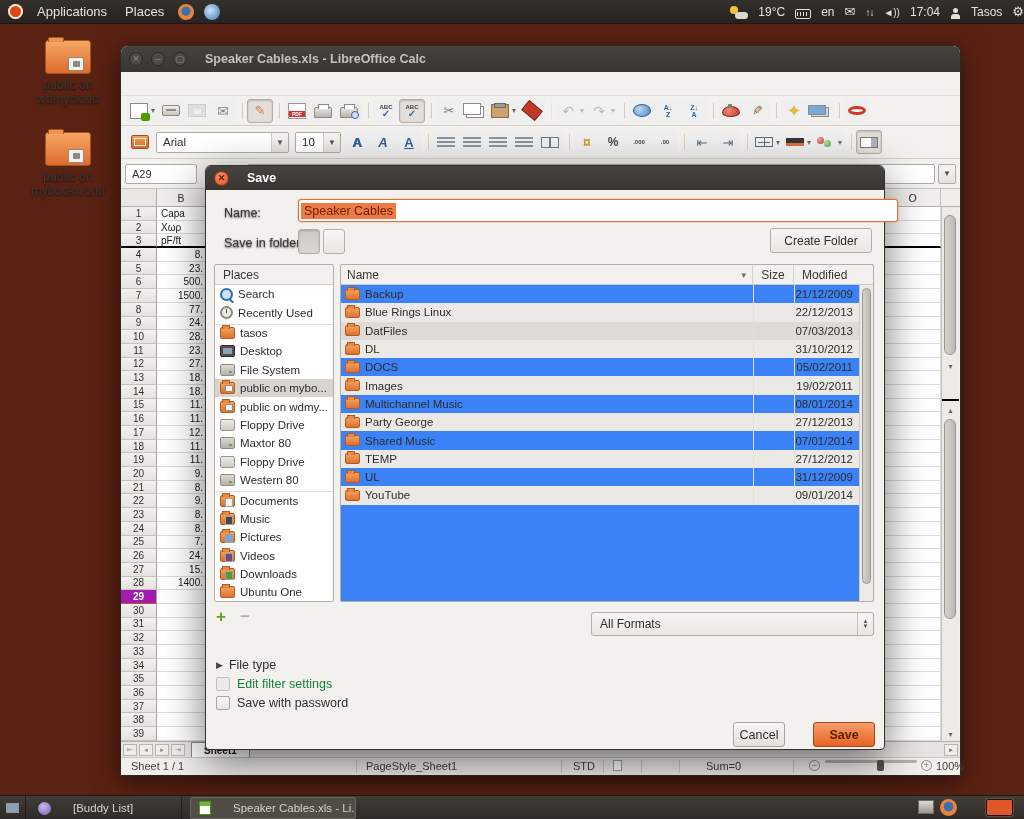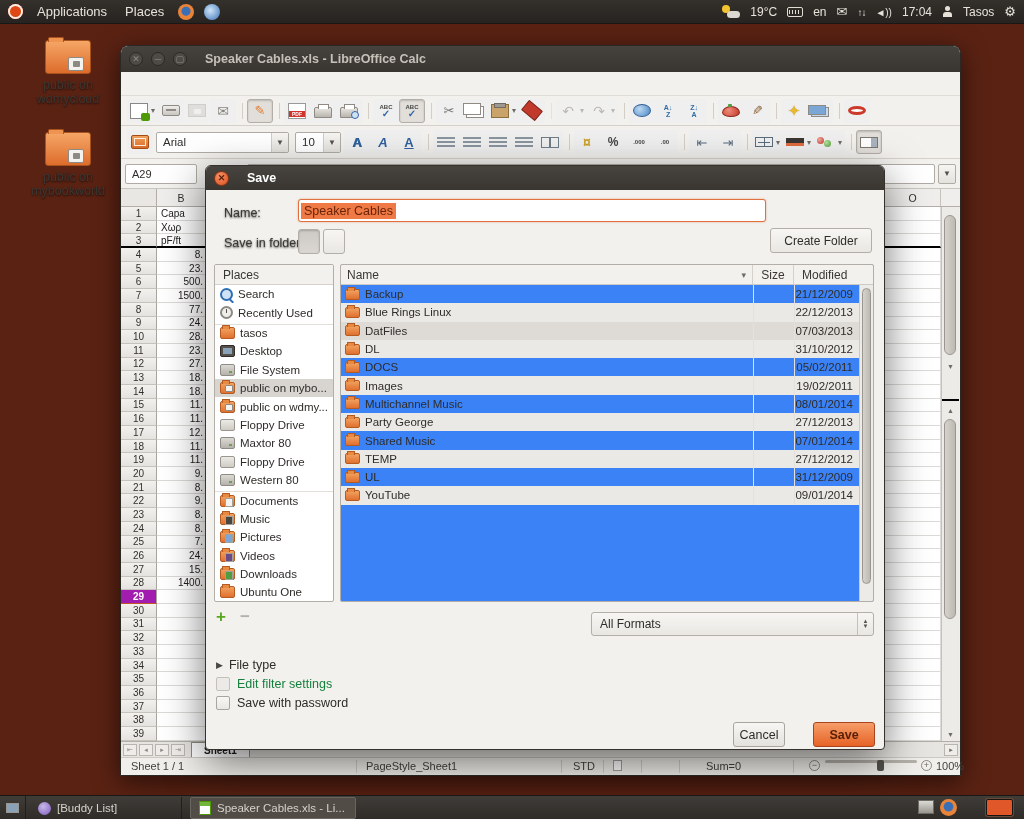--- a/index.html
+++ b/index.html
@@ -2,21 +2,21 @@
 <html><head>
 <meta charset="utf-8">
 <style>
 *{margin:0;padding:0;box-sizing:border-box;font-family:"Liberation Sans",sans-serif}
 body{width:1024px;height:819px;overflow:hidden}
 .screen{position:relative;width:1024px;height:819px;background:#5a2213;overflow:hidden}
 
 
 .panel{position:absolute;left:0;top:0;width:1024px;height:24px;background:linear-gradient(#34302c,#262320);display:flex;align-items:center;color:#e6e2da;font-size:13px;z-index:40;border-bottom:1px solid #1a1816}
 .panel .pleft{display:flex;align-items:center;gap:10px;padding-left:8px}
-.panel .pright{margin-left:auto;display:flex;align-items:center;gap:10px;padding-right:8px;font-size:12px}
+.panel .pright{margin-left:auto;display:flex;align-items:flex-end;gap:10px;padding-right:0;font-size:12px}
 .pmenu{padding:0 4px;cursor:default}
 .ub-logo{width:15px;height:15px;border-radius:50%;background:#dd4814;box-shadow:inset 0 0 0 2px rgba(255,255,255,.9),inset 0 0 0 4px #dd4814}
 .ff-icon{width:16px;height:16px;border-radius:50%;background:radial-gradient(circle at 50% 45%,#3b6fb5 0 34%,#e8833a 42% 72%,#d9541e 100%)}
 .tb-icon{width:16px;height:16px;border-radius:50%;background:radial-gradient(circle at 40% 40%,#cfe4f7,#3a73b8)}
 .weather{position:relative;width:19px;height:13px}
 .weather::before{content:"";position:absolute;left:1px;top:0;width:8px;height:8px;border-radius:50%;background:#f4c430}
 .weather::after{content:"";position:absolute;right:0;bottom:0;width:13px;height:7px;border-radius:5px;background:#dcd8d0}
 .kbdic{width:16px;height:10px;border:1px solid #dfdbd2;border-radius:2px;background:repeating-linear-gradient(to right,#dfdbd2 0 1px,transparent 1px 3px) center/12px 4px no-repeat}
 .mailic::before{content:"✉";font-size:13px}
 .updownic::before{content:"↑↓";font-size:10px;letter-spacing:-1px;font-weight:bold}
@@ -153,21 +153,21 @@
 .ztrack{position:absolute;top:8px;height:3px;background:#b5b1aa;border-radius:2px}
 .zthumb{position:absolute;top:4px;width:7px;height:11px;background:#56524d;border-radius:2px}
 
 
 .dialog{position:absolute;left:205px;top:165px;width:680px;height:585px;background:#f2f1ed;border:1px solid #35322e;border-radius:6px 6px 4px 4px;box-shadow:0 12px 42px rgba(0,0,0,.55);z-index:10}
 .dtbar{height:24px;background:linear-gradient(#47443f,#393632);border-radius:5px 5px 0 0;display:flex;align-items:center}
 .dclose{width:15px;height:15px;border-radius:50%;margin-left:8px;background:radial-gradient(circle at 35% 30%,#f49063,#de5224);border:1px solid #8e3210;color:#5b1d06;font-size:9px;line-height:13px;text-align:center;font-weight:bold}
 .dtitle{color:#fff;font-size:12.5px;font-weight:bold;margin-left:18px}
 .drow{position:absolute;left:0;right:0;display:flex;align-items:center}
 .dlabel{font-size:12.5px;color:#3a3733}
-.nameinput{position:absolute;left:92px;top:33px;width:468px;height:23px;background:#fff;border:1px solid #e0703d;border-radius:3px;box-shadow:0 0 2px rgba(224,112,61,.6);display:flex;align-items:center;padding:0 2px;font-size:12.5px}
+.nameinput{position:absolute;left:92px;top:33px;width:600px;height:23px;background:#fff;border:1px solid #e0703d;border-radius:3px;box-shadow:0 0 2px rgba(224,112,61,.6);display:flex;align-items:center;padding:0 2px;font-size:12.5px}
 .nameinput .nsel{background:#ef7a45;color:#6b2408;padding:1px 3px}
 .pathbtn{height:25px;display:flex;align-items:center;padding:0 10px;font-size:12px;color:#2f2c29;background:linear-gradient(#f7f6f4,#e9e7e2);border:1px solid #b3afa8;border-radius:3px;margin-right:3px}
 .pathbtn.active{background:linear-gradient(#cdc9c4,#dad7d2);box-shadow:inset 0 1px 2px rgba(0,0,0,.2);font-weight:bold}
 .gbtn{height:25px;display:flex;align-items:center;justify-content:center;font-size:12px;color:#2f2c29;background:linear-gradient(#f7f6f4,#e9e7e2);border:1px solid #b3afa8;border-radius:3px}
 .places{position:absolute;left:8px;top:98px;width:120px;height:338px;background:#fff;border:1px solid #b3afa8;border-radius:2px;overflow:hidden}
 .pheader{height:20px;background:#f2f1ee;border-bottom:1px solid #d5d1ca;font-size:12px;color:#3a3733;display:flex;align-items:center;padding-left:8px}
 .pitem{height:18.4px;display:flex;align-items:center;gap:5px;padding-left:5px;font-size:11.5px;color:#2f2c29;white-space:nowrap;overflow:hidden}
 .pitem.sel{background:#d8d5d1}
 .pitem.sep{border-top:1px solid #e2dfda;margin-top:2px}
 .pi{width:15px;height:12px;flex:none;position:relative;border-radius:2px}
@@ -219,21 +219,21 @@
 .cbrow.disabled .cbox{background:#eceae7;border-color:#c5c1ba}
 .cbrow.enabled{color:#2f2c29}
 .dbtn{position:absolute;top:556px;height:25px;display:flex;align-items:center;justify-content:center;font-size:12.5px;border-radius:3px}
 .cancelbtn{left:527px;width:52px;background:linear-gradient(#f7f6f4,#e4e2dd);border:1px solid #a9a59f;color:#2f2c29}
 .savebtn{left:607px;width:62px;background:linear-gradient(#f69d6a,#e66325);border:1px solid #a8441e;color:#561f06;font-weight:bold}
 
 
 .taskbar{position:absolute;left:0;bottom:0;width:1024px;height:24px;background:linear-gradient(#403d39,#2e2b28);border-top:1px solid #1a1816;z-index:40}
 .showdesk{position:absolute;left:0;top:0;width:26px;height:24px;border-right:1px solid #211e1b;display:flex;align-items:center;justify-content:center}
 .showdesk i{width:13px;height:10px;background:#8aa2b8;border:1px solid #9a968f;display:block}
-.titem{position:absolute;top:1px;height:22px;display:flex;align-items:center;gap:6px;padding:2px 8px;font-size:11.5px;color:#d6d2ca;border-right:1px solid #211e1b;overflow:hidden;white-space:nowrap}
+.titem{position:absolute;top:1px;height:22px;display:flex;align-items:center;gap:22px;padding:2px 8px;font-size:11.5px;color:#d6d2ca;border-right:1px solid #211e1b;overflow:hidden;white-space:nowrap}
 .titem.active{background:#514c46;border:1px solid #6a655e;border-radius:2px}
 .ti-pidgin{width:13px;height:13px;border-radius:50%;background:radial-gradient(circle at 40% 35%,#c8b7e8,#7d5bbe);flex:none}
 .ti-calc{width:12px;height:14px;background:#fff;border:1px solid #4e9a06;flex:none;position:relative}
 .ti-calc::before{content:"";position:absolute;left:0;right:0;top:0;height:4px;background:#73b63c}
 .tray-img{position:absolute;left:918px;top:4px;width:16px;height:14px;background:linear-gradient(#dcdad5,#9a968f);border:1px solid #6f6b64}
 .tray-ff{position:absolute;left:940px;top:3px;width:17px;height:17px;border-radius:50%;background:radial-gradient(circle at 50% 45%,#3b6fb5 0 34%,#e8833a 42% 72%,#d9541e 100%)}
 .wswitch{position:absolute;left:986px;top:3px;width:27px;height:17px;background:#e0582a;border:1px solid #171411;box-shadow:0 0 0 1px #6b4a35;border-radius:2px}
 </style>
 </head>
 <body>

